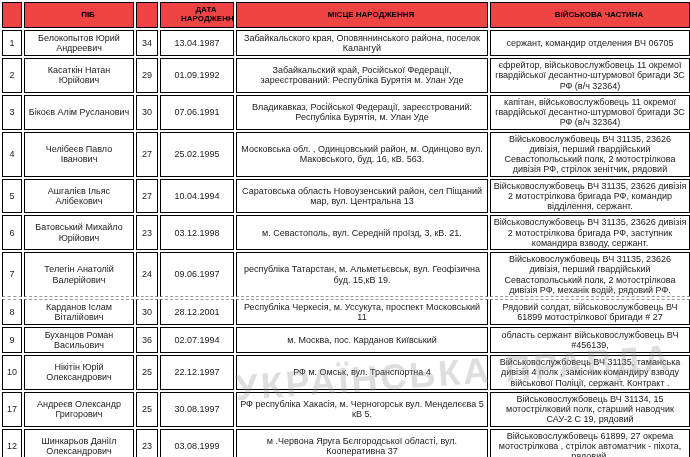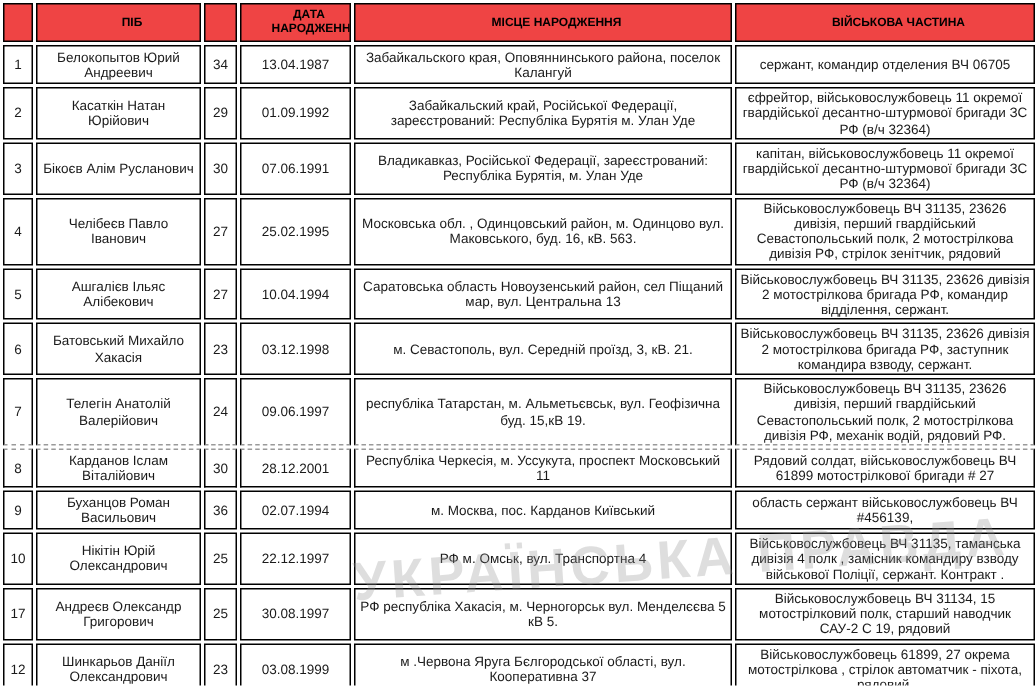--- a/index.html
+++ b/index.html
@@ -98,21 +98,21 @@
       <tr>
         <td>5</td>
         <td>Ашгалієв Ільяс Алібекович</td>
         <td>27</td>
         <td>10.04.1994</td>
         <td>Саратовська область Новоузенський район, сел Піщаний мар, вул. Центральна 13</td>
         <td>Військовослужбовець ВЧ 31135, 23626 дивізія 2 мотострілкова бригада РФ, командир відділення, сержант.</td>
       </tr>
       <tr>
         <td>6</td>
-        <td>Батовський Михайло Хакасія</td>
+        <td>Батовський Михайло Юрійович</td>
         <td>23</td>
         <td>03.12.1998</td>
         <td>м. Севастополь, вул. Середній проїзд, 3, кВ. 21.</td>
         <td>Військовослужбовець ВЧ 31135, 23626 дивізія 2 мотострілкова бригада РФ, заступник командира взводу, сержант.</td>
       </tr>
       <tr>
         <td>7</td>
         <td>Телегін Анатолій Валерійович</td>
         <td>24</td>
         <td>09.06.1997</td>

